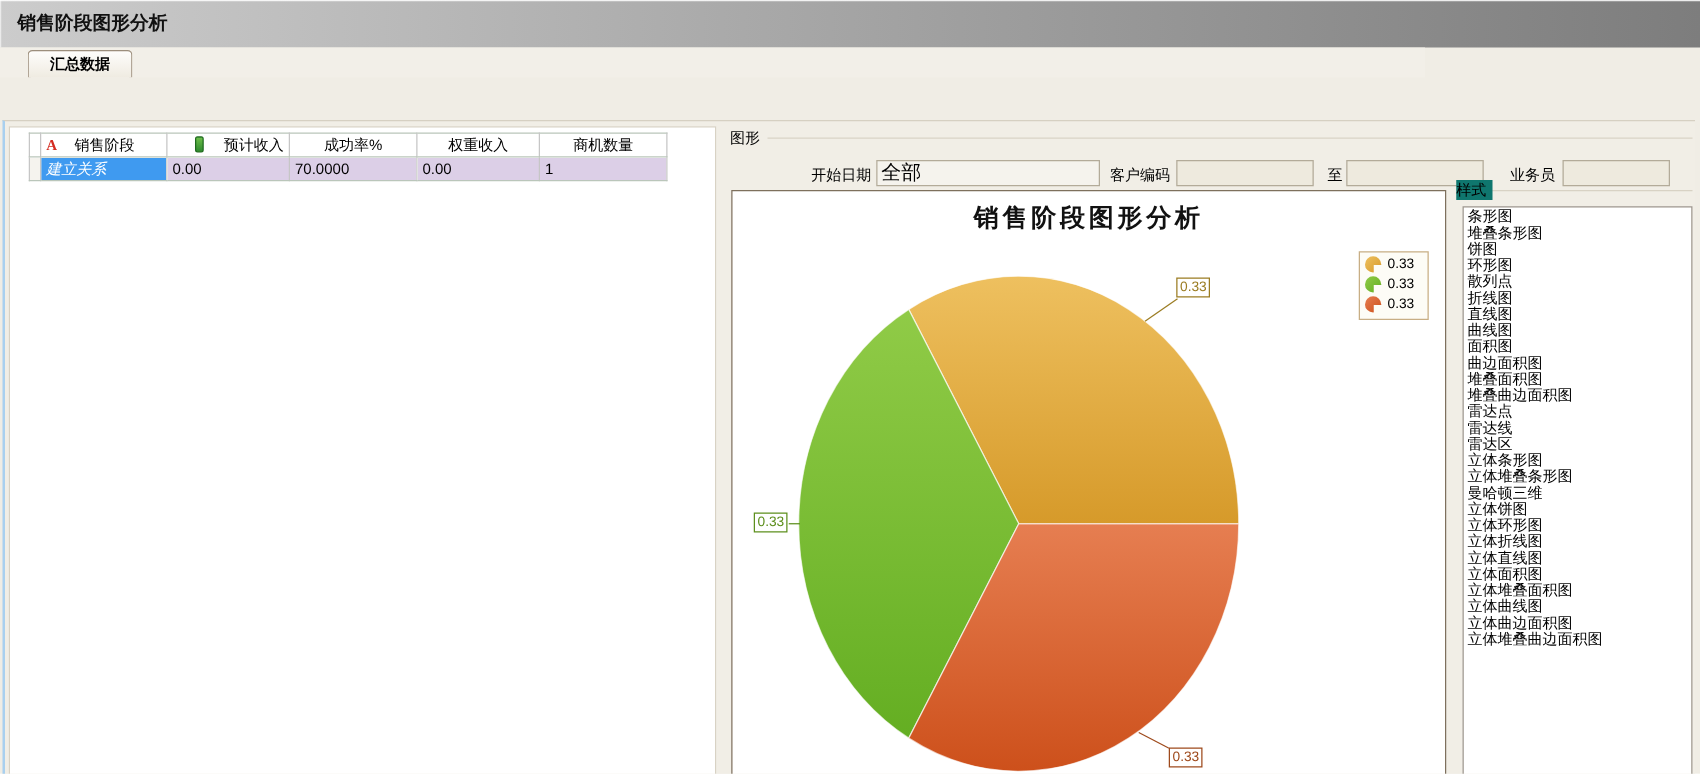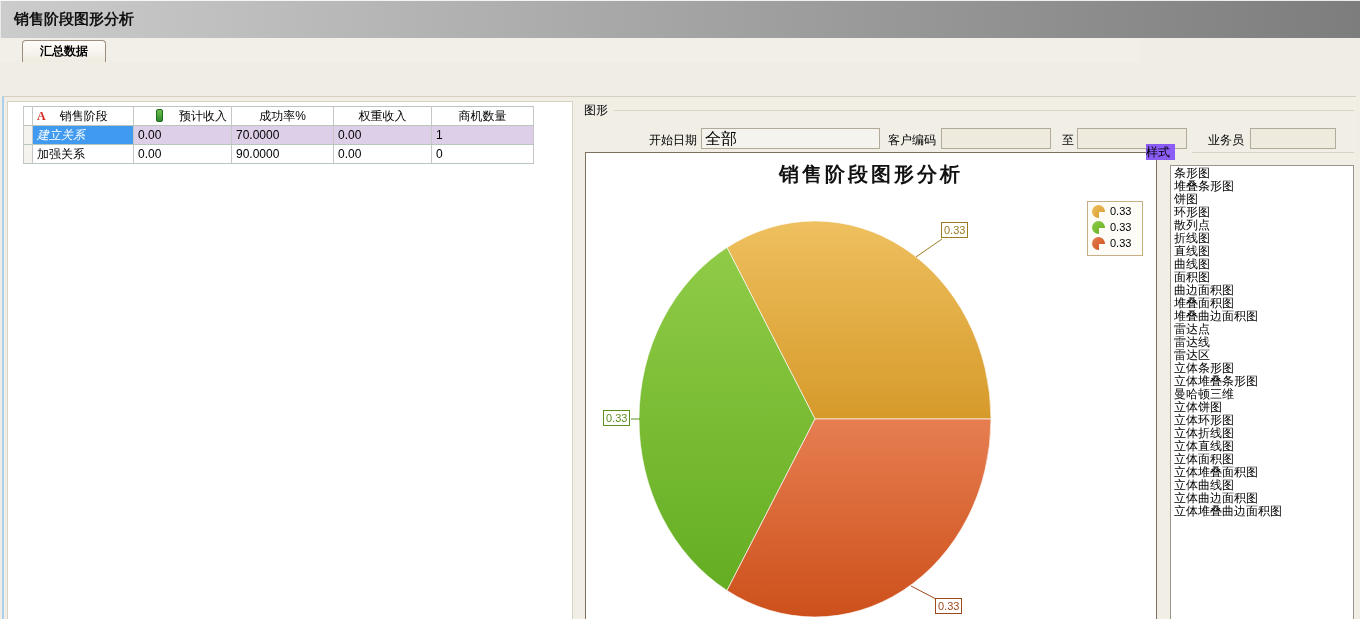--- a/index.html
+++ b/index.html
@@ -67,21 +67,21 @@
   .pie-label{position:absolute;background:#ffffff;border:1px solid #888;padding:0 2px;
     height:14px;line-height:14px;font-size:11px;z-index:2;}
   .legend{position:absolute;left:501px;top:48px;width:56px;box-sizing:border-box;
     border:1px solid #c8ae85;background:#fdfcf6;padding:3px 3px 2px 4px;z-index:2;}
   .legend-row{display:flex;align-items:center;margin-bottom:3px;}
   .swatch{position:relative;width:13px;height:13px;border-radius:50%;margin-right:5px;flex:0 0 13px;}
   .swatch .notch{position:absolute;right:-1px;bottom:-1px;width:7px;height:7px;background:#fdfcf6;}
   .legend-label{font-size:11px;line-height:13px;}
 
   
-  .style-caption{position:absolute;left:566px;top:43px;height:16px;line-height:16px;background:#8b5cf6;
+  .style-caption{position:absolute;left:585px;top:43px;height:16px;line-height:16px;background:#0f766e;
     padding-right:5px;z-index:2;}
   .style-group-line{position:absolute;left:612px;top:51px;width:162px;border-top:1px solid #d8d2c4;}
   .style-list{position:absolute;left:590px;top:64px;width:184px;height:538px;background:#ffffff;
     border:1px solid #9b948a;box-sizing:border-box;overflow:hidden;padding-top:1px;}
   .style-item{line-height:13px;font-size:12px;padding-left:3px;white-space:nowrap;}
 </style>
 </head>
 <body>
 
 <div class="window">
@@ -123,28 +123,20 @@
           </tr>
         </thead>
         <tbody>
           <tr class="row-sel">
             <td class="selcol"></td>
             <td class="stage cell-focus">建立关系</td>
             <td class="num">0.00</td>
             <td class="num">70.0000</td>
             <td class="num">0.00</td>
             <td class="num">1</td>
-          </tr>
-          <tr class="row-white">
-            <td class="selcol"></td>
-            <td class="stage">加强关系</td>
-            <td class="num">0.00</td>
-            <td class="num">90.0000</td>
-            <td class="num">0.00</td>
-            <td class="num">0</td>
           </tr>
         </tbody>
       </table>
     </div>
 
     <div class="right-panel">
       <div class="group-line"></div>
       <div class="group-caption">图形</div>
 
       <div class="flabel" style="left:60px;width:57px;">开始日期</div>

